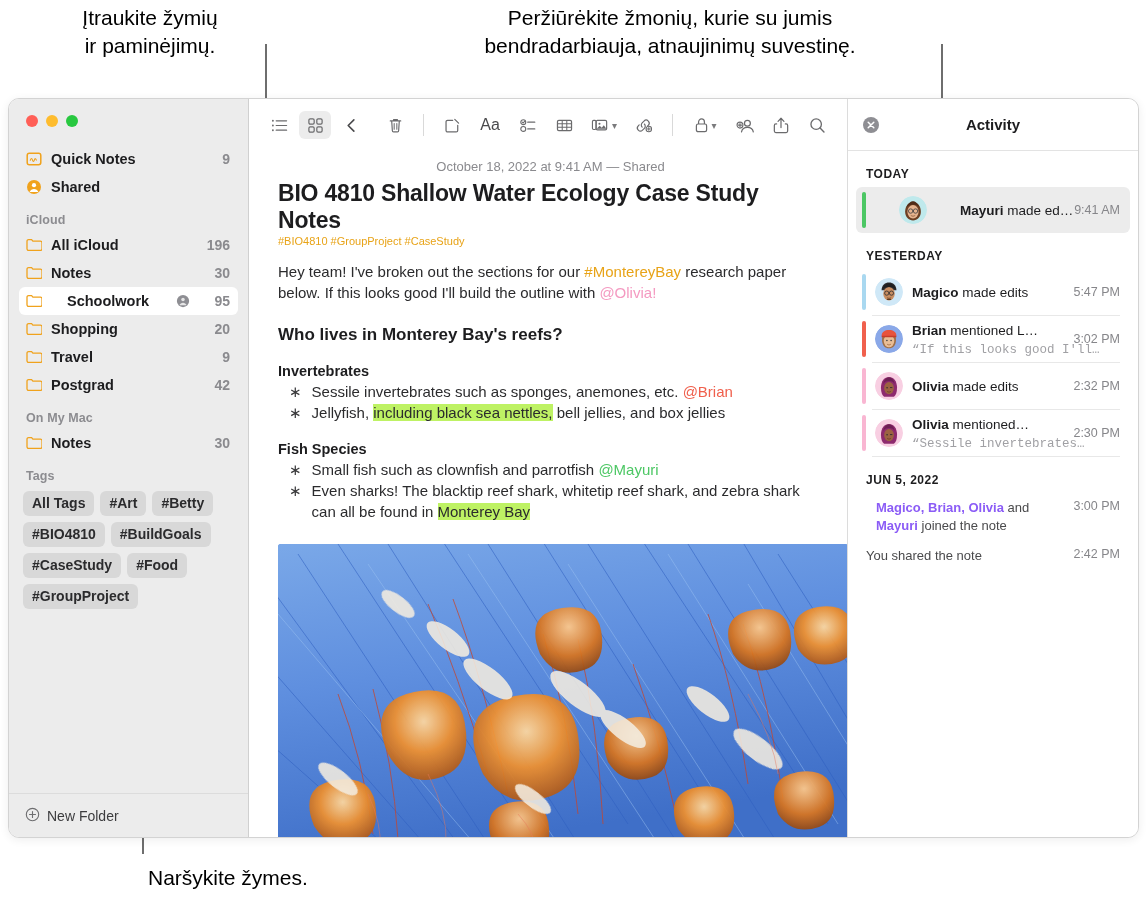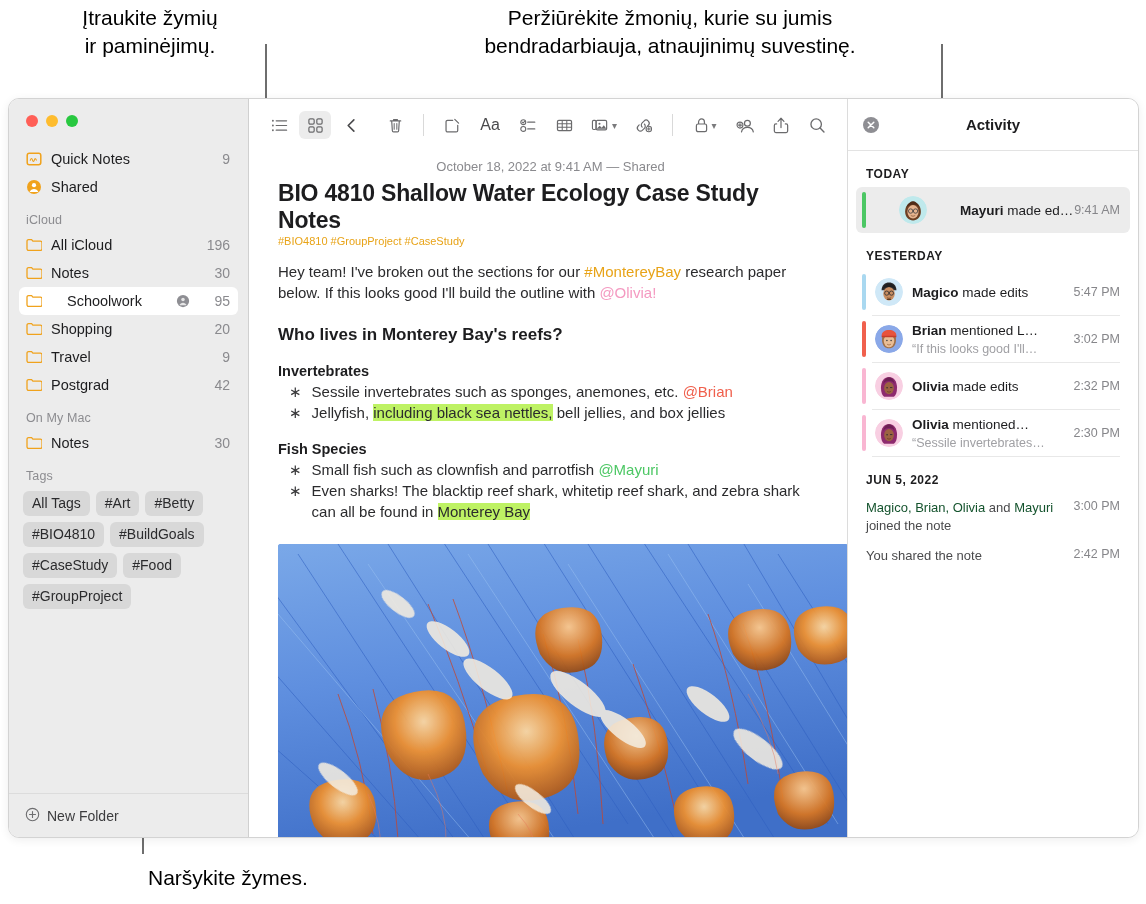--- a/index.html
+++ b/index.html
@@ -56,21 +56,21 @@
     display: flex; flex-direction: column;
     border-right: 1px solid #d0d0d0;
     flex: none;
   }
   #traffic-lights { display: flex; gap: 8px; padding: 16px 0 12px 17px; }
   .tl { width: 12px; height: 12px; border-radius: 50%; }
   .tl.red { background: #ff5f57; }
   .tl.yellow { background: #febc2e; }
   .tl.green { background: #28c840; }
 
-  #sidebar-scroll { flex: 1; overflow: hidden; padding: 6px 10px 0 10px; }
+  #sidebar-scroll { flex: 1; overflow: hidden; padding: 6px 10px 0 10px; font-weight: bold; }
 
   .side-row {
     height: 28px;
     display: flex; align-items: center;
     padding: 0 8px 0 6px;
     border-radius: 6px;
     font-size: 14.5px;
     color: #1d1d1f;
     gap: 8px;
   }
@@ -217,31 +217,32 @@
   .act-text { flex: 1; min-width: 0; }
   .act-line {
     font-size: 13.5px; color: #1d1d1f;
     white-space: nowrap; overflow: hidden; text-overflow: ellipsis;
   }
   .act-line b { font-weight: bold; }
   .act-quote {
     font-size: 12.5px; color: #a0a0a4;
     white-space: nowrap; overflow: hidden; text-overflow: ellipsis;
     margin-top: 1px;
+    font-family: Liberation Mono, monospace;
   }
   .act-time { font-size: 12.5px; color: #86868a; flex: none; }
   .act-div { height: 1px; background: #e8e8e8; margin: 0 10px 0 16px; }
 
   .act-plain {
     display: flex; align-items: flex-start;
     padding: 6px 10px 6px 10px;
     gap: 9px;
   }
   .act-plain .pt { flex: 1; font-size: 13px; color: #4a4a4c; line-height: 18px; }
-  .act-plain .pt b { font-weight: normal; color: #14532d; }
+  .act-plain .pt b { font-weight: bold; color: #8b5cf6; margin-left: 10px; }
 </style>
 </head>
 <body>
 
 <div class="callout" id="callout-tags">Įtraukite žymių
 ir paminėjimų.</div>
 <div class="callout" id="callout-activity">Peržiūrėkite žmonių, kurie su jumis
 bendradarbiauja, atnaujinimų suvestinę.</div>
 <div class="callout" id="callout-browse">Naršykite žymes.</div>
 <div class="leader" id="leader-tags"></div>

